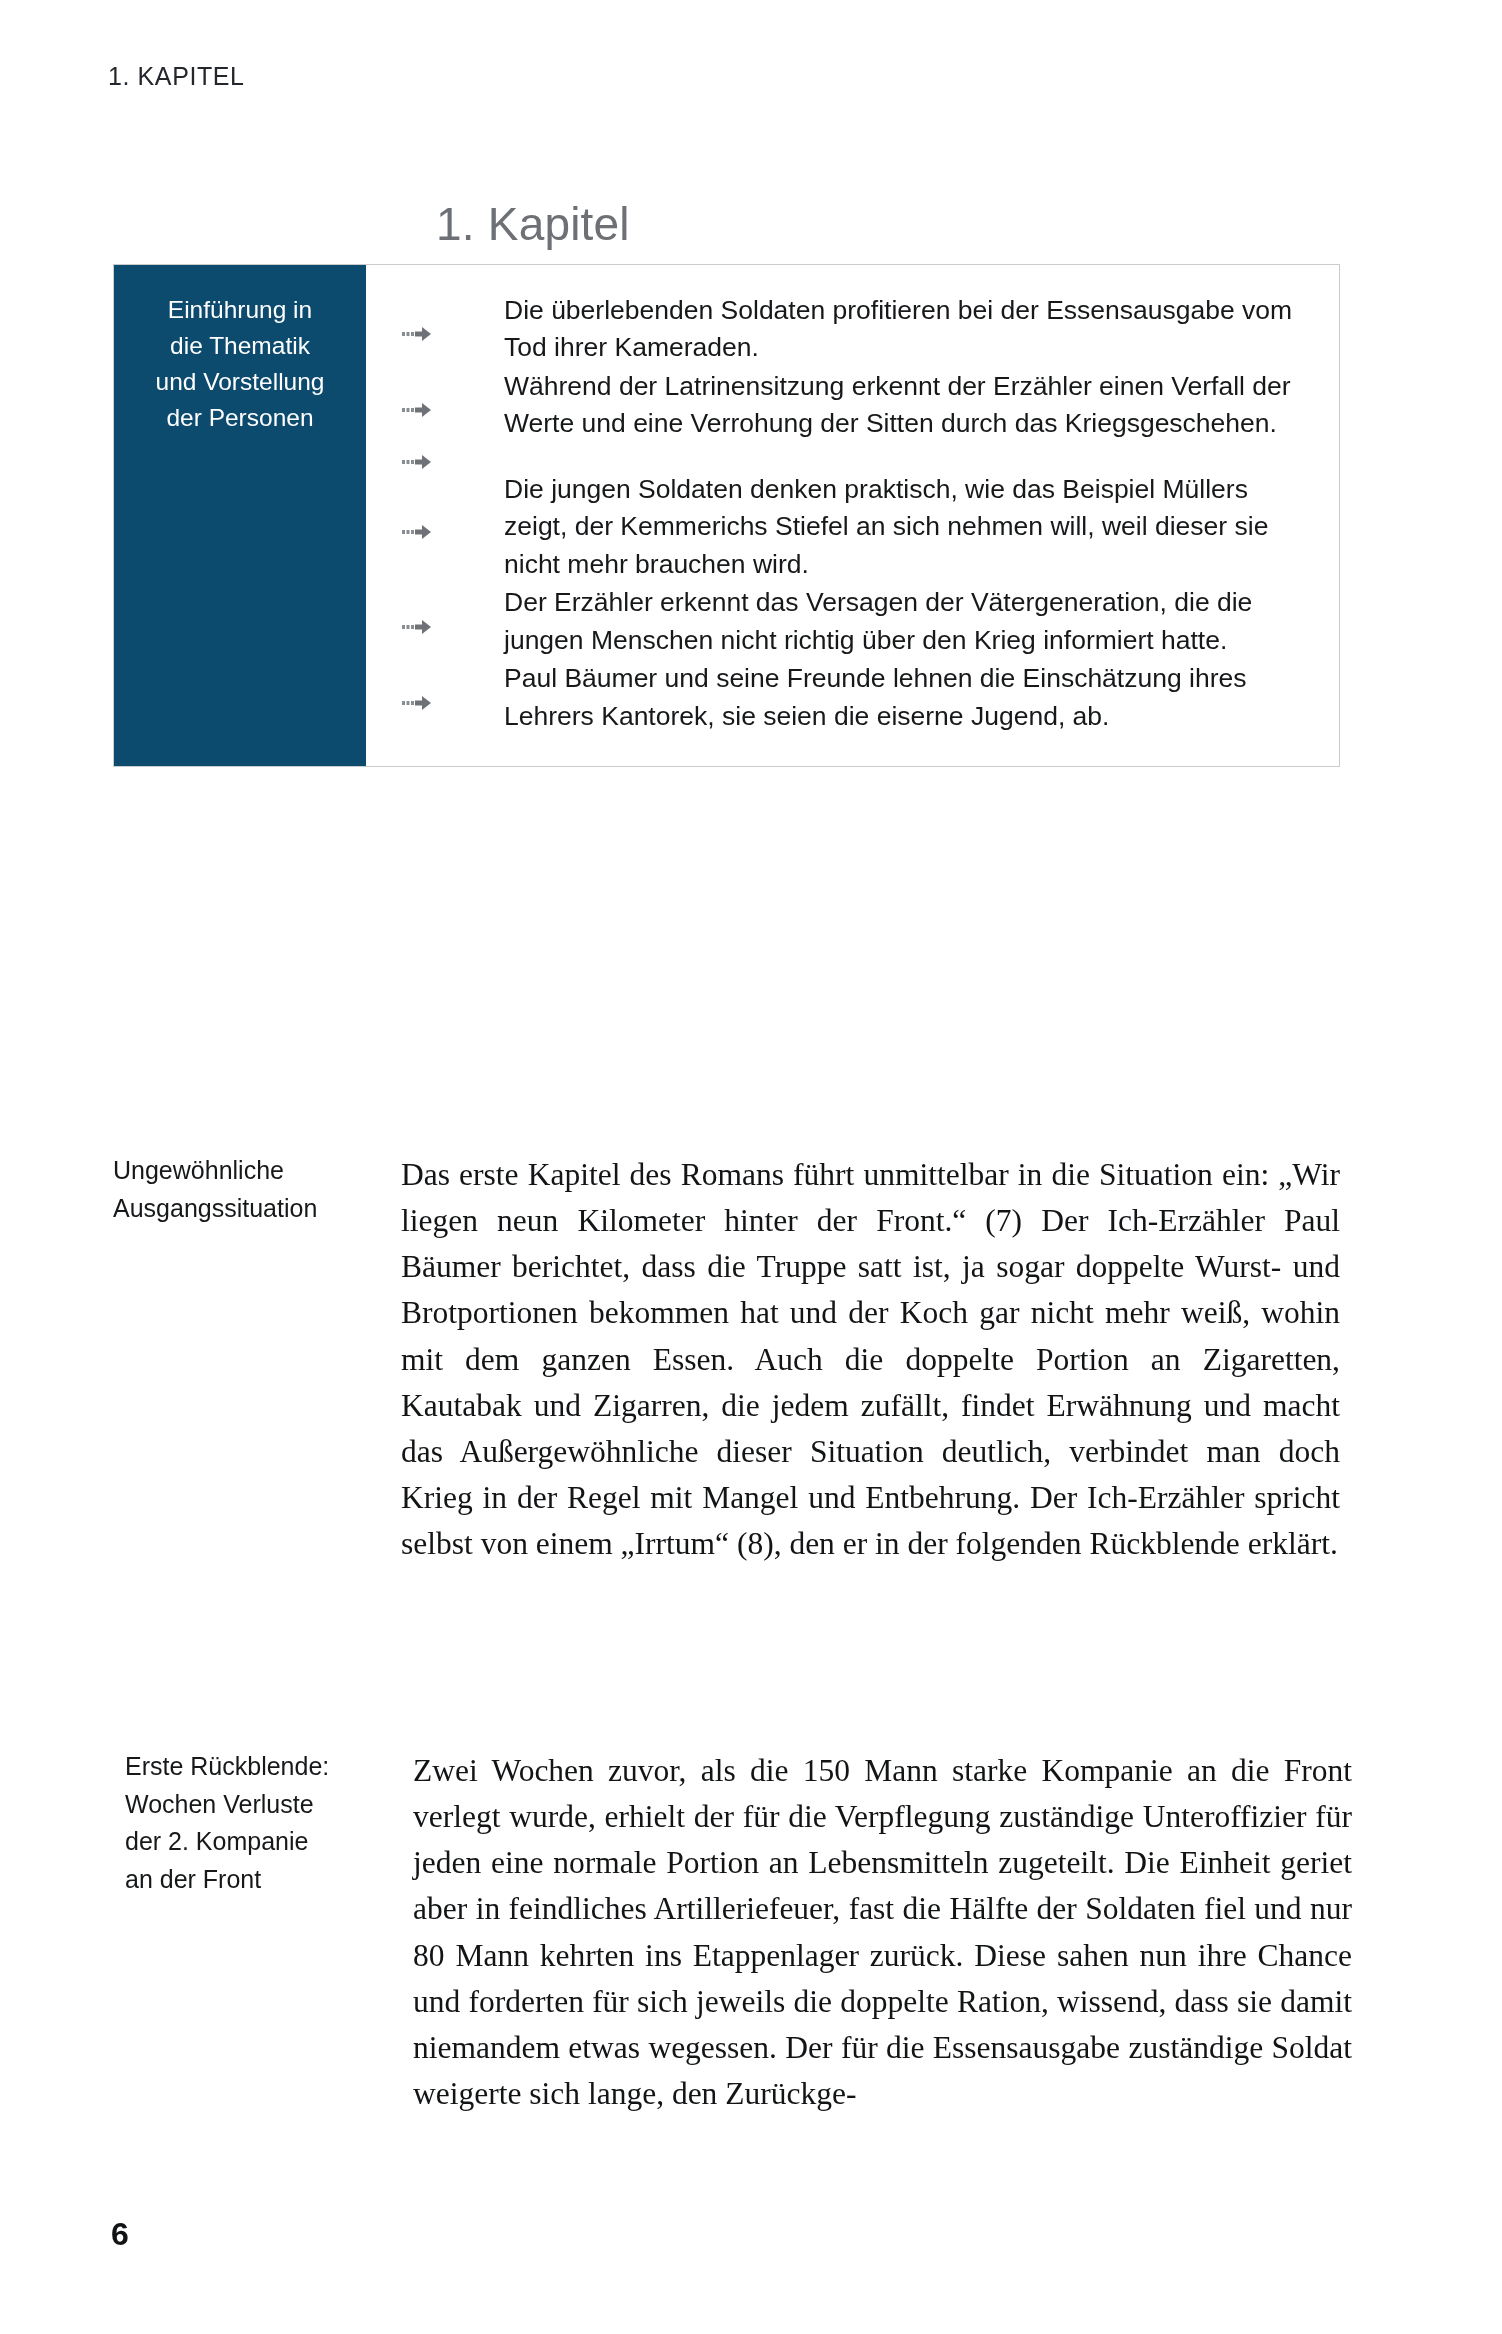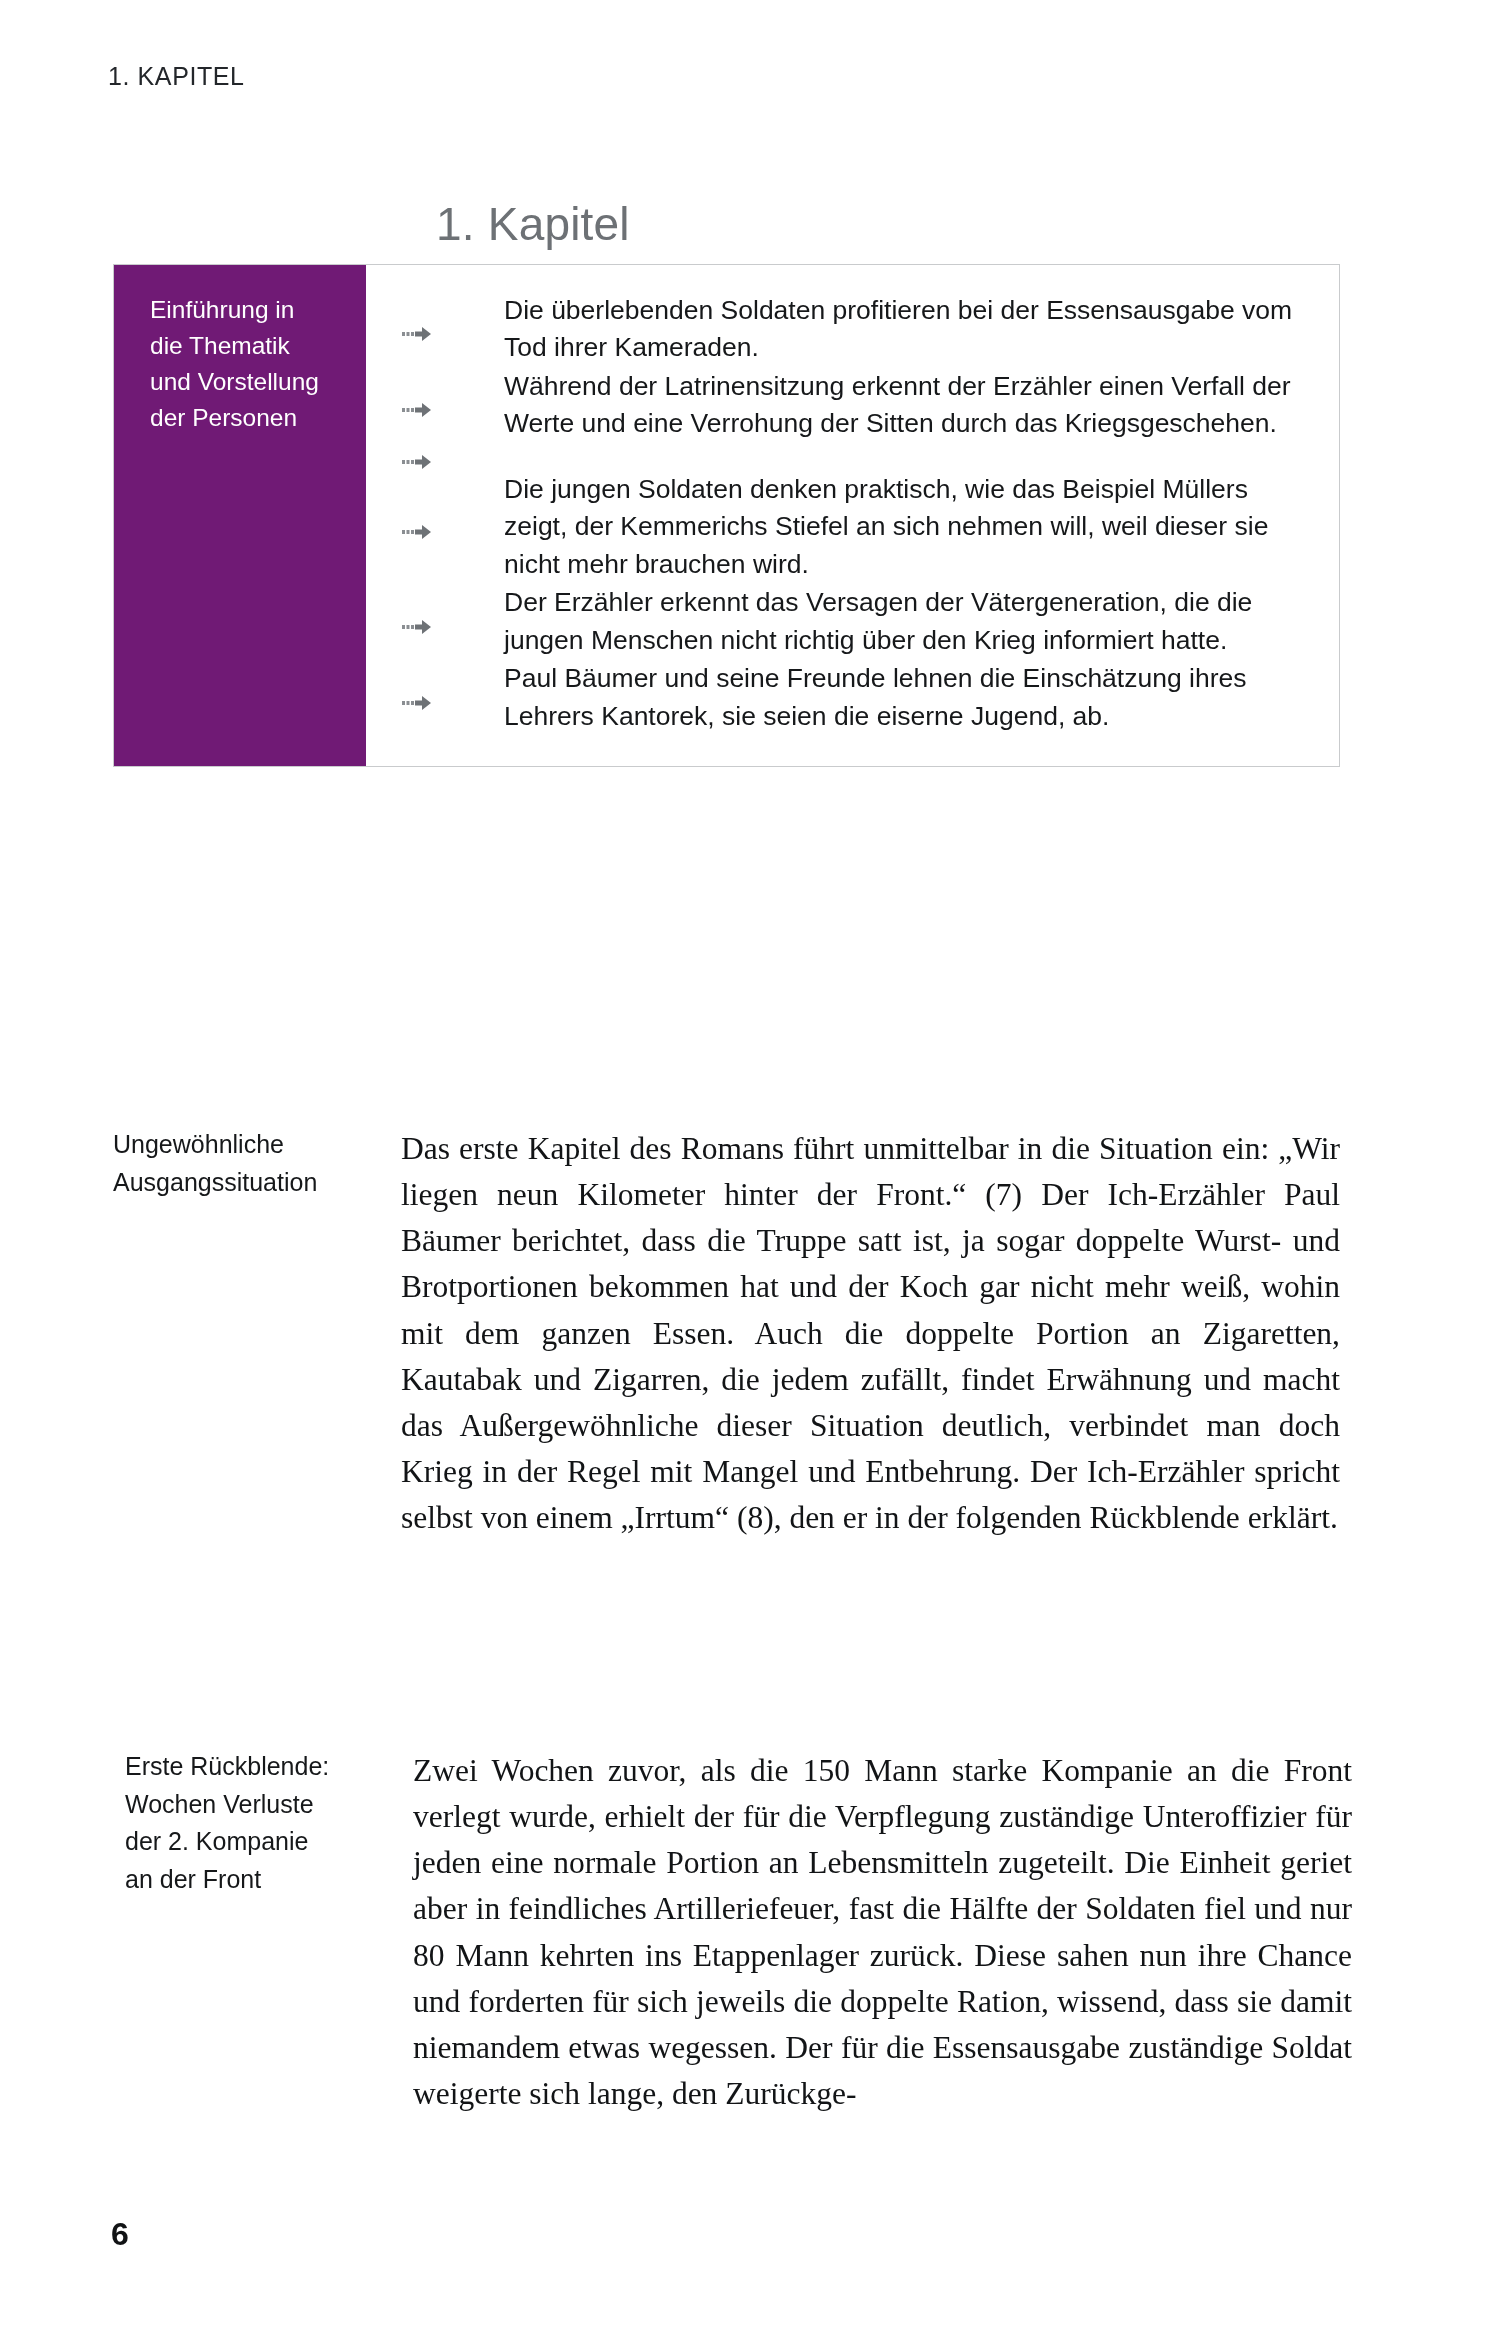--- a/index.html
+++ b/index.html
@@ -56,26 +56,27 @@
     width: 1227px;
     border: 1px solid #c9cbcd;
     box-sizing: border-box;
     display: flex;
     align-items: stretch;
     background: #ffffff;
   }
   .summary-sidebar {
     width: 252px;
     flex: 0 0 252px;
-    background: #701a75;
+    background: #0c4a6e;
     color: #ffffff;
     box-sizing: border-box;
-    padding: 27px 22px 22px 36px;
+    padding: 27px 22px 22px 22px;
     font-size: 24.5px;
     line-height: 1.47;
+    text-align: center;
   }
   .summary-sidebar .side-line {
     display: block;
     white-space: nowrap;
   }
   .summary-content {
     flex: 1 1 auto;
     box-sizing: border-box;
     padding: 27px 26px 30px 36px;
     background: #ffffff;
@@ -109,21 +110,21 @@
   }
 
   
   .body-block {
     position: absolute;
     left: 113px;
     width: 1227px;
     display: flex;
     align-items: flex-start;
   }
-  #body-block-1 { top: 1126px; }
+  #body-block-1 { top: 1152px; }
   #body-block-2 { top: 1748px; margin-left: 12px; }
 
   .margin-note {
     flex: 0 0 288px;
     width: 288px;
     box-sizing: border-box;
     padding-right: 22px;
     font-family: "Liberation Sans", sans-serif;
     font-size: 25px;
     line-height: 1.5;

